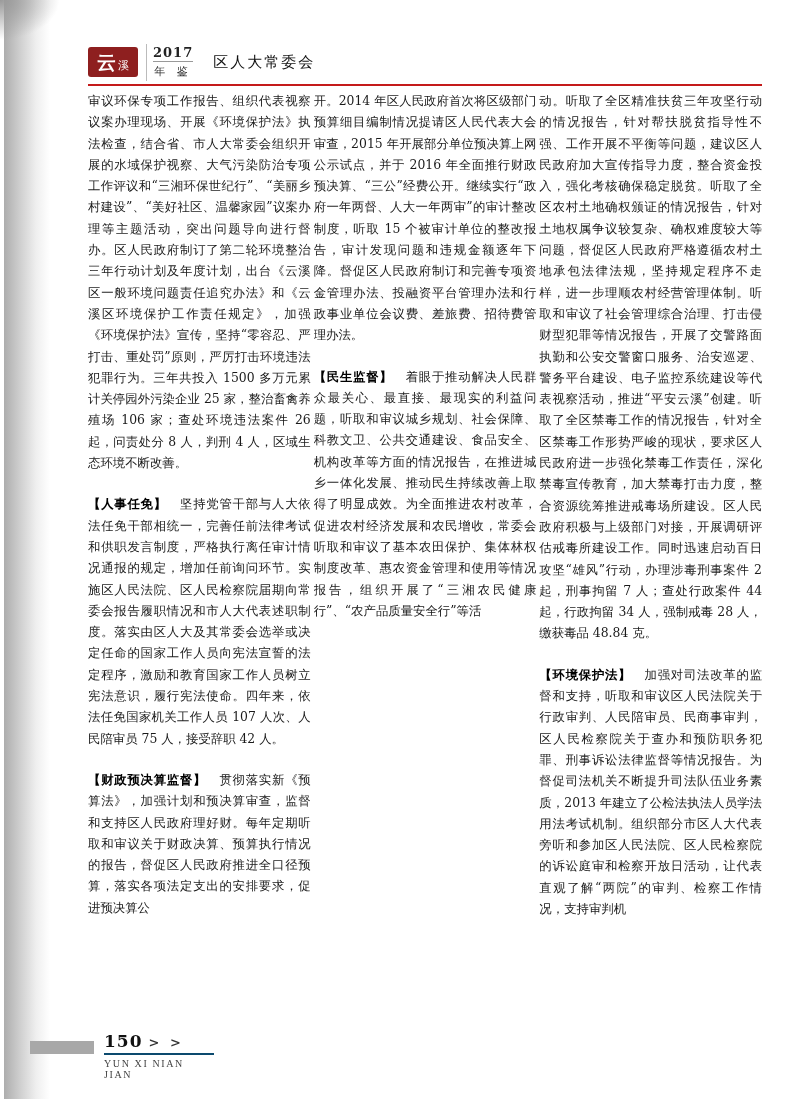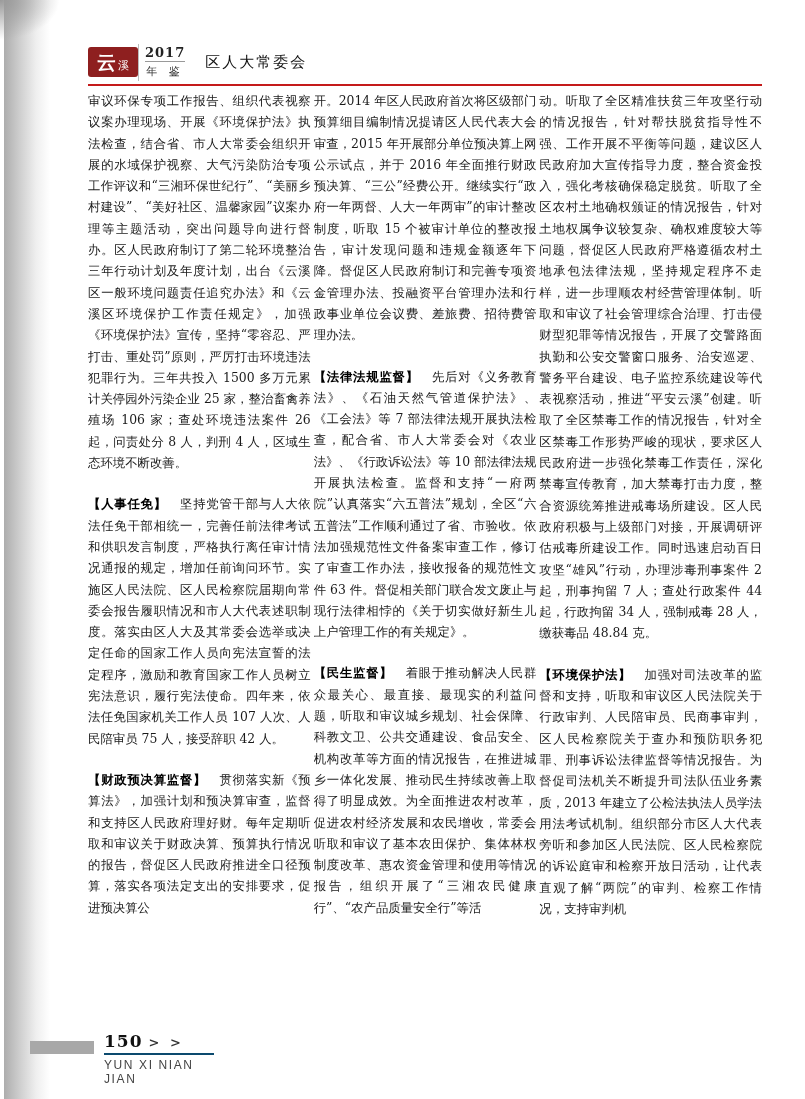--- a/index.html
+++ b/index.html
@@ -24,21 +24,21 @@
     display:flex;align-items:center;
   }
   .logo-box{
     width:50px;height:30px;border-radius:3px;
     display:flex;align-items:center;justify-content:center;gap:2px;
     color:#fff;flex:0 0 auto;
   }
   .logo-main{font-size:19px;font-weight:bold;line-height:1;}
   .logo-sub{font-size:11px;line-height:1;margin-top:6px;}
   .yearblock{
-    padding:2px 6px;
+    margin-left:8px;padding:2px 6px;
     border-left:1px solid #bbb;
     display:flex;flex-direction:column;align-items:center;flex:0 0 auto;
   }
   .year{font-size:13px;font-weight:bold;color:#222;letter-spacing:1px;line-height:14px;border-bottom:1px solid #999;padding-bottom:1px;}
   .yearlabel{font-size:11px;color:#333;letter-spacing:4px;margin-top:2px;}
   .section-title{
     margin-left:14px;font-size:15px;font-weight:normal;color:#111;letter-spacing:2px;
   }
   .red-rule{
     position:absolute;left:88px;top:84px;width:674px;height:2px;
@@ -64,22 +64,22 @@
   .pagenum-block{
     position:absolute;left:104px;top:1031px;width:110px;
   }
   .pagenum-line{
     display:flex;align-items:baseline;gap:6px;
     border-bottom:2px solid #0c4a6e;padding-bottom:2px;
   }
   .pagenum{font-size:17px;font-weight:bold;color:#111;letter-spacing:1px;}
   .pager-arrows{font-size:13px;font-weight:bold;color:#333;letter-spacing:3px;}
   .journal-name{
-    margin-top:3px;font-size:12px;color:#444;letter-spacing:1.6px;
-    font-family:Liberation Sans, sans-serif;
+    margin-top:3px;font-size:10px;color:#444;letter-spacing:1.6px;
+    font-family:Liberation Serif, serif;
   }
 </style>
 </head>
 <body>
 
 <div class="page">
 
   <div class="spine"></div>
   <div class="spine-top"></div>
 
@@ -97,21 +97,20 @@
   <div class="red-rule" style="background: rgb(196, 26, 26);"></div>
 
   <div class="content">
     <div class="column">
         <p class="para">审议环保专项工作报告、组织代表视察议案办理现场、开展《环境保护法》执法检查，结合省、市人大常委会组织开展的水域保护视察、大气污染防治专项工作评议和“三湘环保世纪行”、“美丽乡村建设”、“美好社区、温馨家园”议案办理等主题活动，突出问题导向进行督办。区人民政府制订了第二轮环境整治三年行动计划及年度计划，出台《云溪区一般环境问题责任追究办法》和《云溪区环境保护工作责任规定》，加强《环境保护法》宣传，坚持“零容忍、严打击、重处罚”原则，严厉打击环境违法犯罪行为。三年共投入 1500 多万元累计关停园外污染企业 25 家，整治畜禽养殖场 106 家；查处环境违法案件 26 起，问责处分 8 人，判刑 4 人，区域生态环境不断改善。</p>
         <p class="para"><span class="para-heading">【人事任免】　</span>坚持党管干部与人大依法任免干部相统一，完善任前法律考试和供职发言制度，严格执行离任审计情况通报的规定，增加任前询问环节。实施区人民法院、区人民检察院届期向常委会报告履职情况和市人大代表述职制度。落实由区人大及其常委会选举或决定任命的国家工作人员向宪法宣誓的法定程序，激励和教育国家工作人员树立宪法意识，履行宪法使命。四年来，依法任免国家机关工作人员 107 人次、人民陪审员 75 人，接受辞职 42 人。</p>
         <p class="para"><span class="para-heading">【财政预决算监督】　</span>贯彻落实新《预算法》，加强计划和预决算审查，监督和支持区人民政府理好财。每年定期听取和审议关于财政决算、预算执行情况的报告，督促区人民政府推进全口径预算，落实各项法定支出的安排要求，促进预决算公</p>
       </div>
     <div class="column">
         <p class="para">开。2014 年区人民政府首次将区级部门预算细目编制情况提请区人民代表大会审查，2015 年开展部分单位预决算上网公示试点，并于 2016 年全面推行财政预决算、“三公”经费公开。继续实行“政府一年两督、人大一年两审”的审计整改制度，听取 15 个被审计单位的整改报告，审计发现问题和违规金额逐年下降。督促区人民政府制订和完善专项资金管理办法、投融资平台管理办法和行政事业单位会议费、差旅费、招待费管理办法。</p>
-        <p class="para"><span class="para-heading">【法律法规监督】　</span>先后对《义务教育法》、《石油天然气管道保护法》、《工会法》等 7 部法律法规开展执法检查，配合省、市人大常委会对《农业法》、《行政诉讼法》等 10 部法律法规开展执法检查。监督和支持“一府两院”认真落实“六五普法”规划，全区“六五普法”工作顺利通过了省、市验收。依法加强规范性文件备案审查工作，修订了审查工作办法，接收报备的规范性文件 63 件。督促相关部门联合发文废止与现行法律相悖的《关于切实做好新生儿上户管理工作的有关规定》。</p>
         <p class="para"><span class="para-heading">【民生监督】　</span>着眼于推动解决人民群众最关心、最直接、最现实的利益问题，听取和审议城乡规划、社会保障、科教文卫、公共交通建设、食品安全、机构改革等方面的情况报告，在推进城乡一体化发展、推动民生持续改善上取得了明显成效。为全面推进农村改革，促进农村经济发展和农民增收，常委会听取和审议了基本农田保护、集体林权制度改革、惠农资金管理和使用等情况报告，组织开展了“三湘农民健康行”、“农产品质量安全行”等活</p>
       </div>
     <div class="column">
         <p class="para">动。听取了全区精准扶贫三年攻坚行动的情况报告，针对帮扶脱贫指导性不强、工作开展不平衡等问题，建议区人民政府加大宣传指导力度，整合资金投入，强化考核确保稳定脱贫。听取了全区农村土地确权颁证的情况报告，针对土地权属争议较复杂、确权难度较大等问题，督促区人民政府严格遵循农村土地承包法律法规，坚持规定程序不走样，进一步理顺农村经营管理体制。听取和审议了社会管理综合治理、打击侵财型犯罪等情况报告，开展了交警路面执勤和公安交警窗口服务、治安巡逻、警务平台建设、电子监控系统建设等代表视察活动，推进“平安云溪”创建。听取了全区禁毒工作的情况报告，针对全区禁毒工作形势严峻的现状，要求区人民政府进一步强化禁毒工作责任，深化禁毒宣传教育，加大禁毒打击力度，整合资源统筹推进戒毒场所建设。区人民政府积极与上级部门对接，开展调研评估戒毒所建设工作。同时迅速启动百日攻坚“雄风”行动，办理涉毒刑事案件 2 起，刑事拘留 7 人；查处行政案件 44 起，行政拘留 34 人，强制戒毒 28 人，缴获毒品 48.84 克。</p>
         <p class="para"><span class="para-heading">【环境保护法】　</span>加强对司法改革的监督和支持，听取和审议区人民法院关于行政审判、人民陪审员、民商事审判，区人民检察院关于查办和预防职务犯罪、刑事诉讼法律监督等情况报告。为督促司法机关不断提升司法队伍业务素质，2013 年建立了公检法执法人员学法用法考试机制。组织部分市区人大代表旁听和参加区人民法院、区人民检察院的诉讼庭审和检察开放日活动，让代表直观了解“两院”的审判、检察工作情况，支持审判机</p>
       </div>
   </div>
 
   <div class="footer-bar"></div>
   <div class="pagenum-block">

